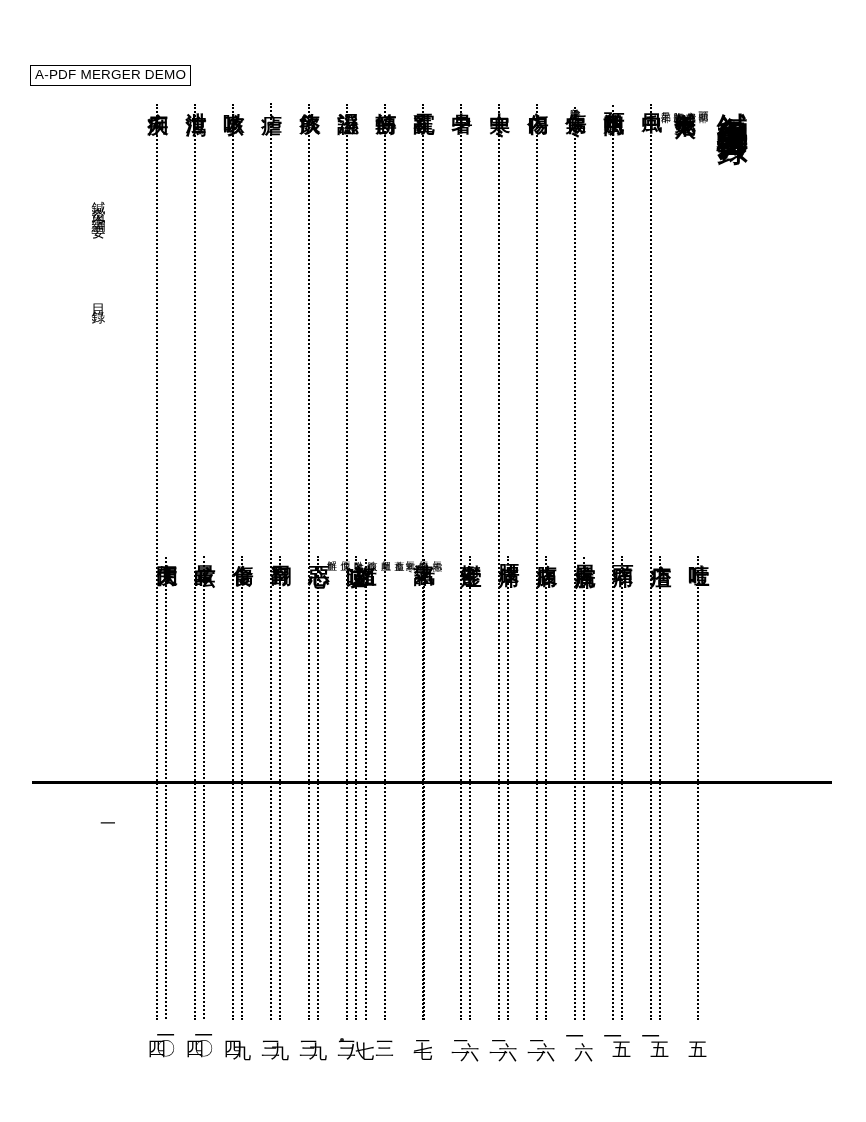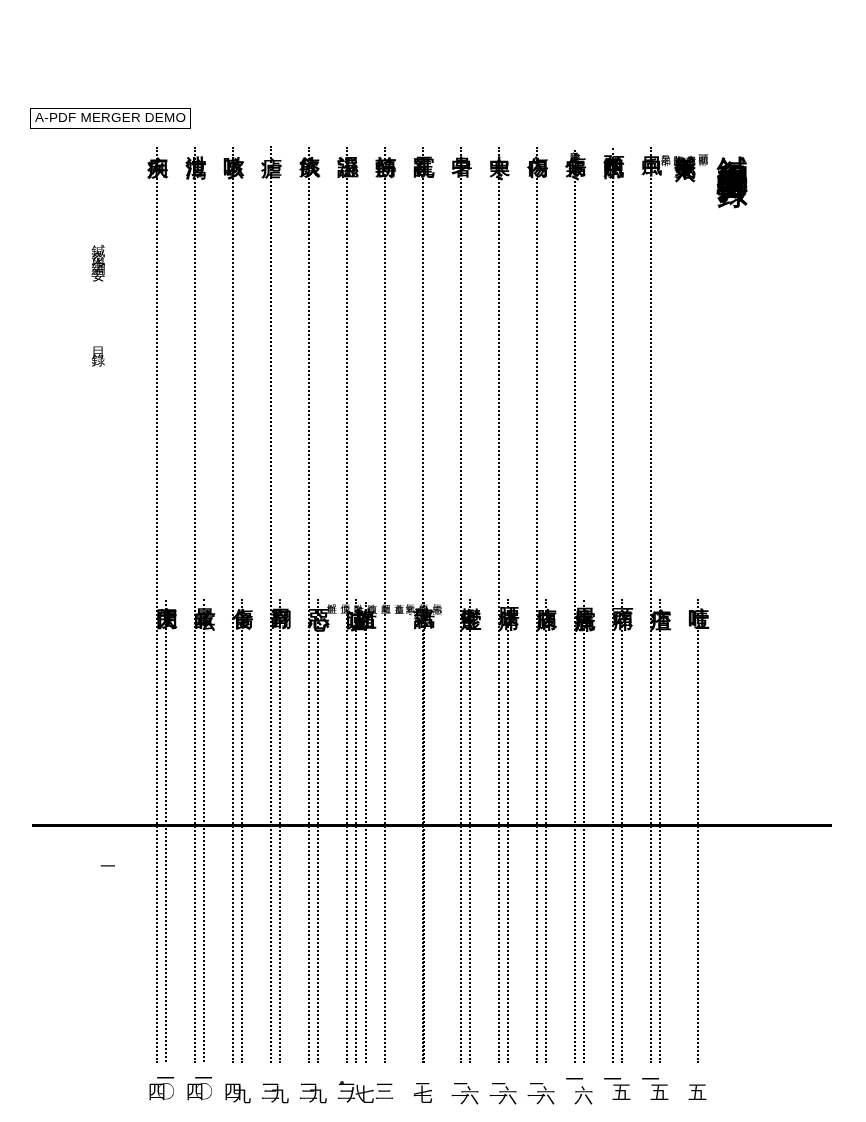--- a/index.html
+++ b/index.html
@@ -32,21 +32,20 @@
     white-space: nowrap;
     z-index: 50;
   }
 
   
   #page {
     position: absolute;
     left: 0; top: 0;
     width: 866px;
     height: 812px;
-    margin-top: 43px;
   }
 
   #bottom-rule {
     position: absolute;
     left: 32px;
     bottom: 28px;
     width: 800px;
     height: 3px;
     background: #000;
   }

